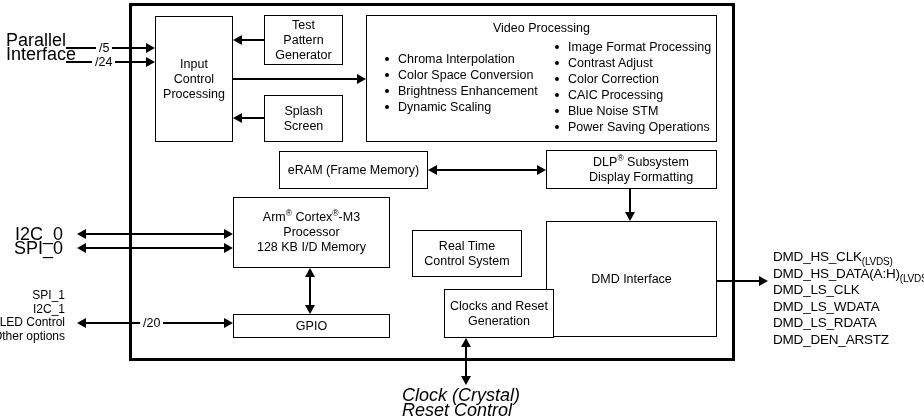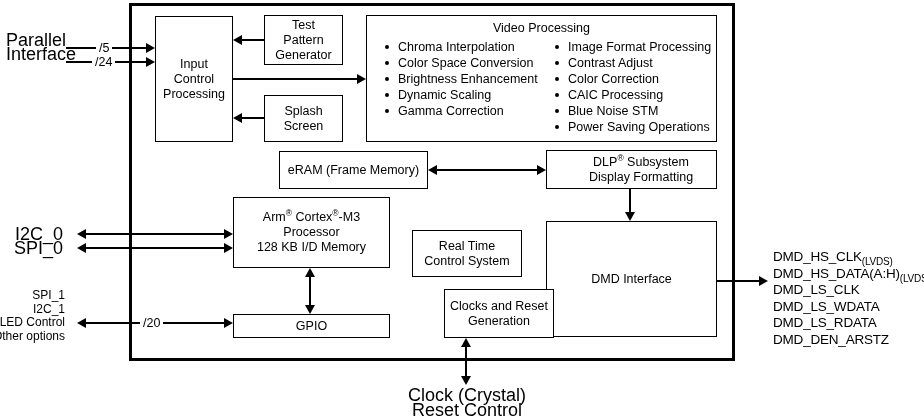--- a/index.html
+++ b/index.html
@@ -117,26 +117,25 @@
     <div>Generator</div>
   </div>
 
   <div class="box" style="left:264px;top:95px;width:79px;height:47px;">
     <div>Splash</div>
     <div>Screen</div>
   </div>
 
   <div class="box videobox" style="left:366px;top:15px;width:351px;height:127px;">
     <div class="vtitle">Video Processing</div>
-    <div class="vlist" style="left:17px;">
+    <div class="vlist" style="left:17px;margin-top:12px;">
       <div class="vitem">Chroma Interpolation</div>
       <div class="vitem">Color Space Conversion</div>
       <div class="vitem">Brightness Enhancement</div>
       <div class="vitem">Dynamic Scaling</div>
-      <div class="vitem">Gamma Correction</div>
     </div>
     <div class="vlist" style="left:187px;">
       <div class="vitem">Image Format Processing</div>
       <div class="vitem">Contrast Adjust</div>
       <div class="vitem">Color Correction</div>
       <div class="vitem">CAIC Processing</div>
       <div class="vitem">Blue Noise STM</div>
       <div class="vitem">Power Saving Operations</div>
     </div>
   </div>
@@ -182,21 +181,21 @@
   <div class="lbl" style="left:11px;top:227px;width:52px;text-align:right;">I2C_0</div>
   <div class="lbl" style="left:11px;top:241px;width:52px;text-align:right;">SPI_0</div>
 
   <div class="lbl small-group" style="left:-8px;top:289px;width:73px;text-align:right;">
     <div>SPI_1</div>
     <div>I2C_1</div>
     <div>LED Control</div>
     <div>Other options</div>
   </div>
 
-  <div class="lbl" style="left:402px;top:388px;width:130px;text-align:center;line-height:14.5px;">
+  <div class="lbl" style="left:402px;top:388px;width:130px;line-height:14.5px;font-style:italic;">
     <div>Clock (Crystal)</div>
     <div>Reset Control</div>
   </div>
 
   <div class="dmdlist">
     <div class="dmdrow"><span>DMD_HS_CLK</span><sub>(LVDS)</sub></div>
     <div class="dmdrow"><span>DMD_HS_DATA(A:H)</span><sub>(LVDS)</sub></div>
     <div class="dmdrow"><span>DMD_LS_CLK</span><sub></sub></div>
     <div class="dmdrow"><span>DMD_LS_WDATA</span><sub></sub></div>
     <div class="dmdrow"><span>DMD_LS_RDATA</span><sub></sub></div>

